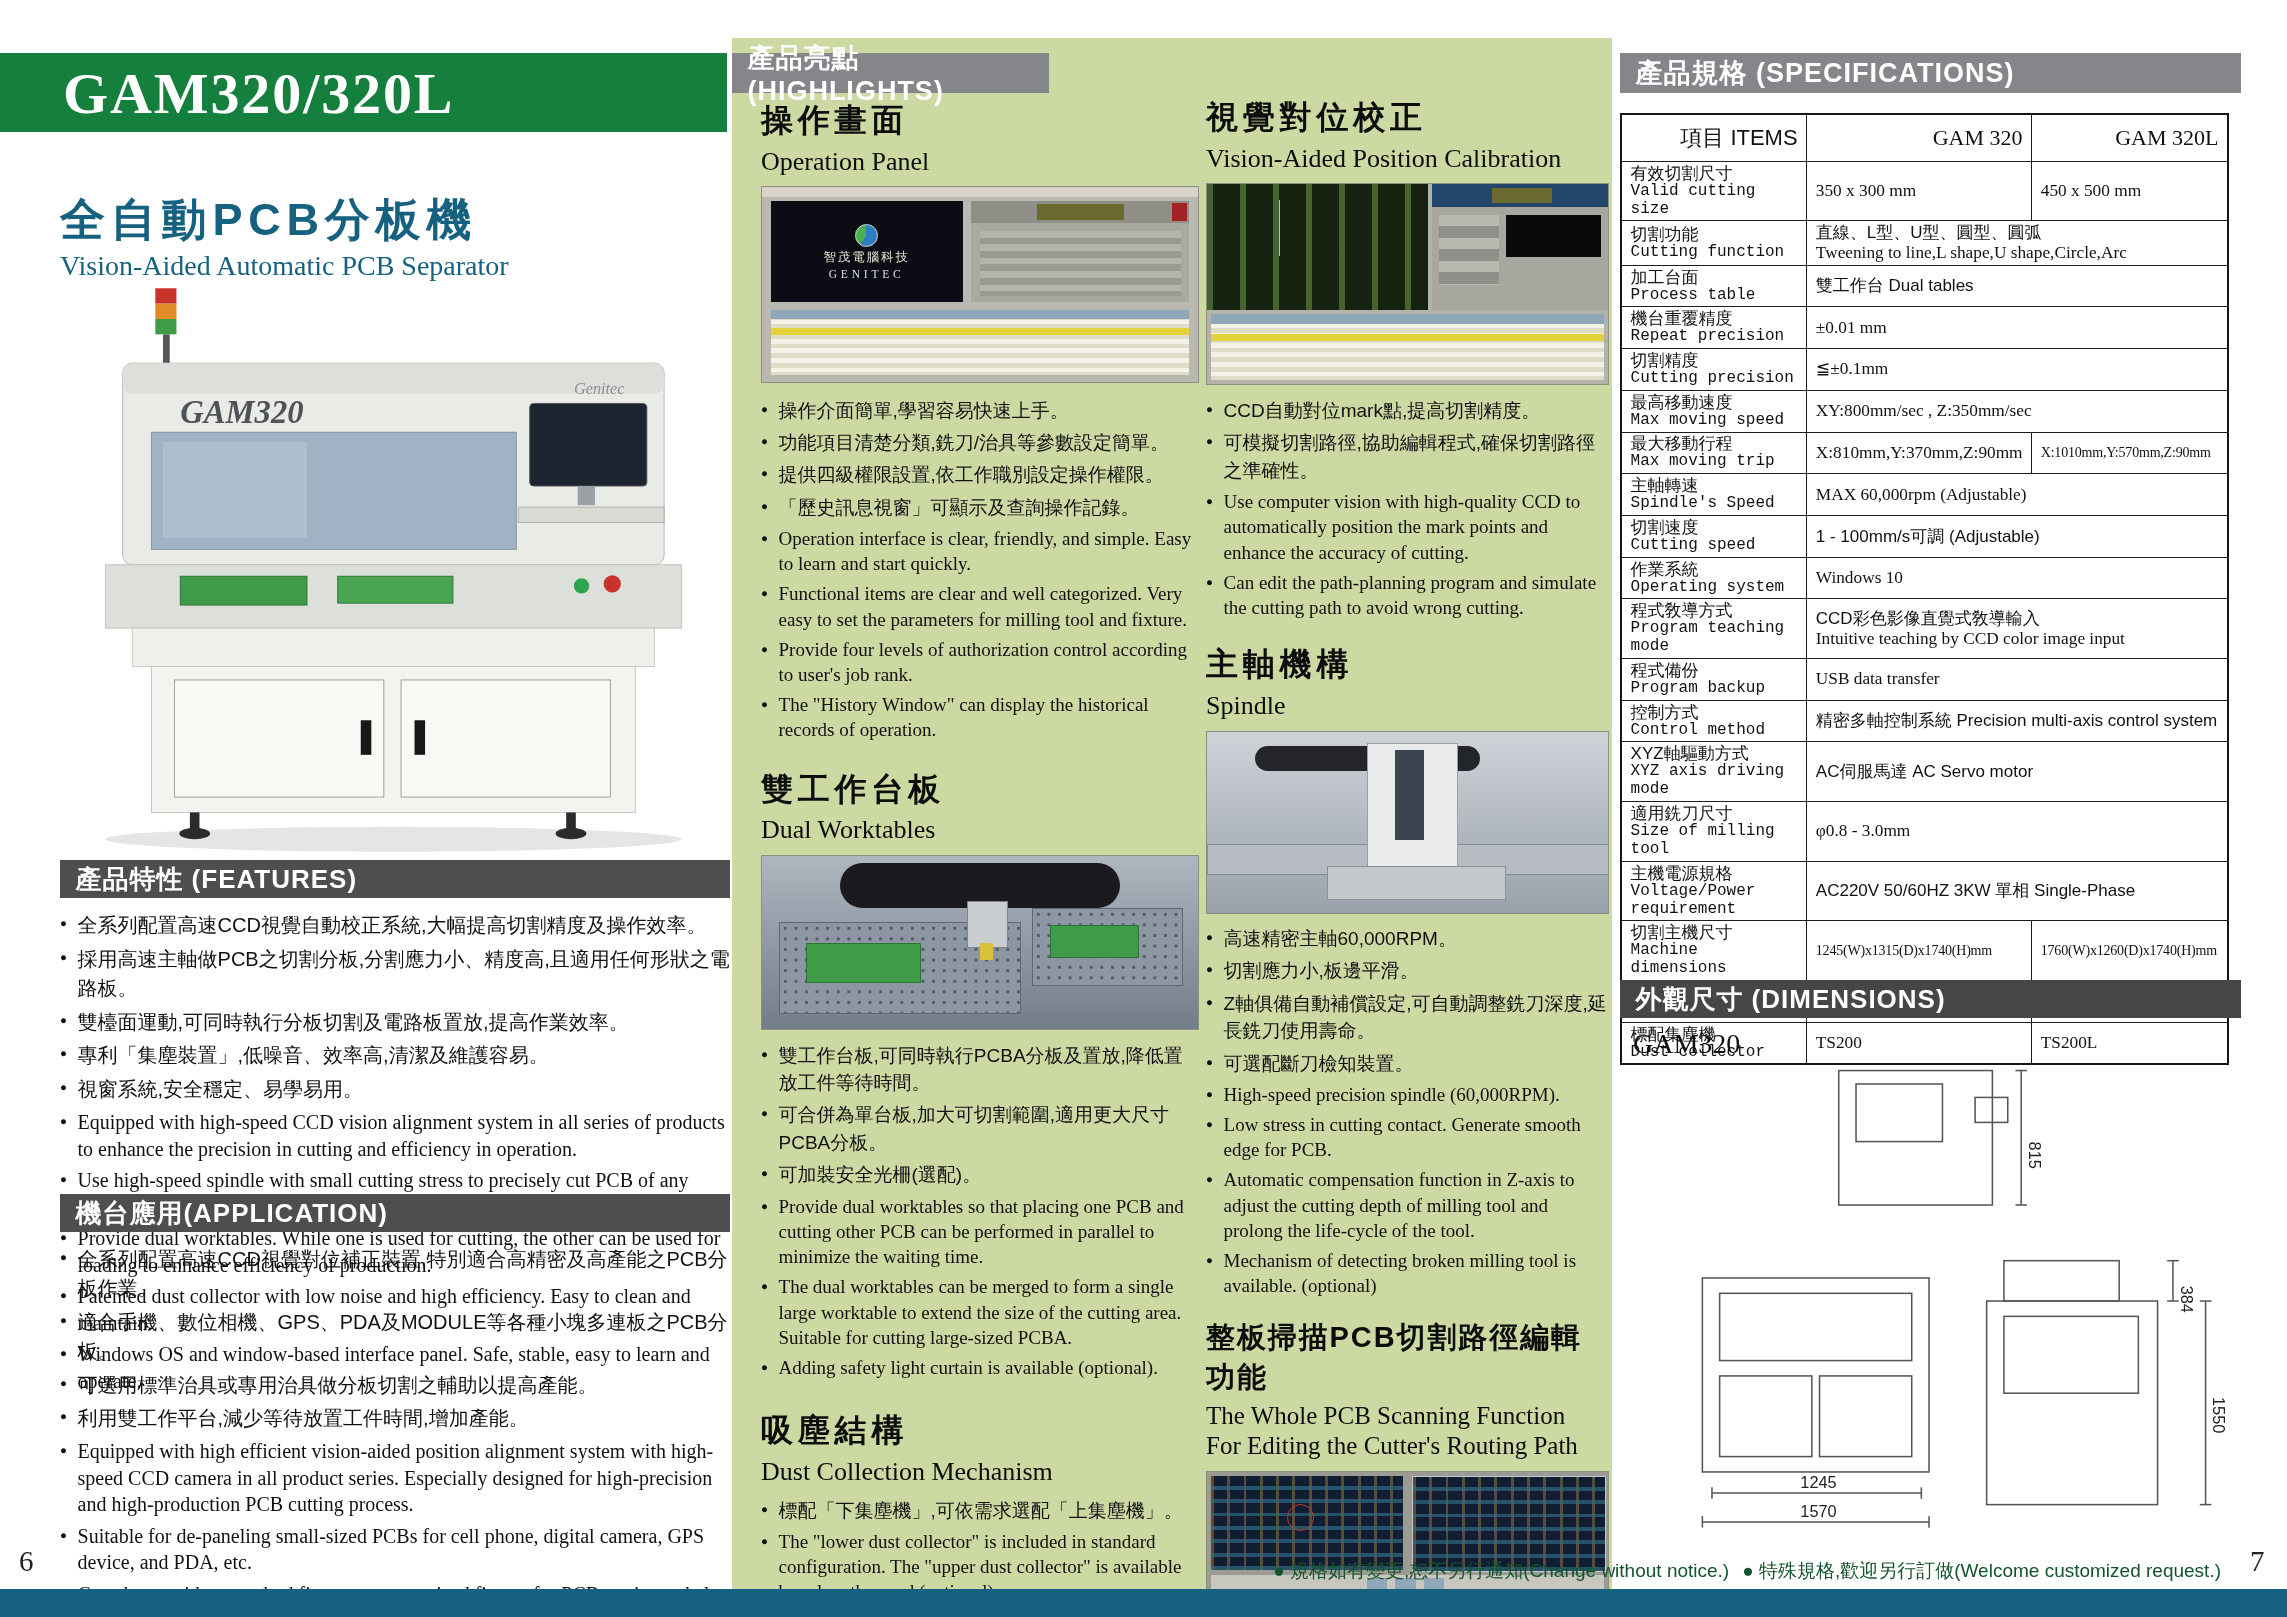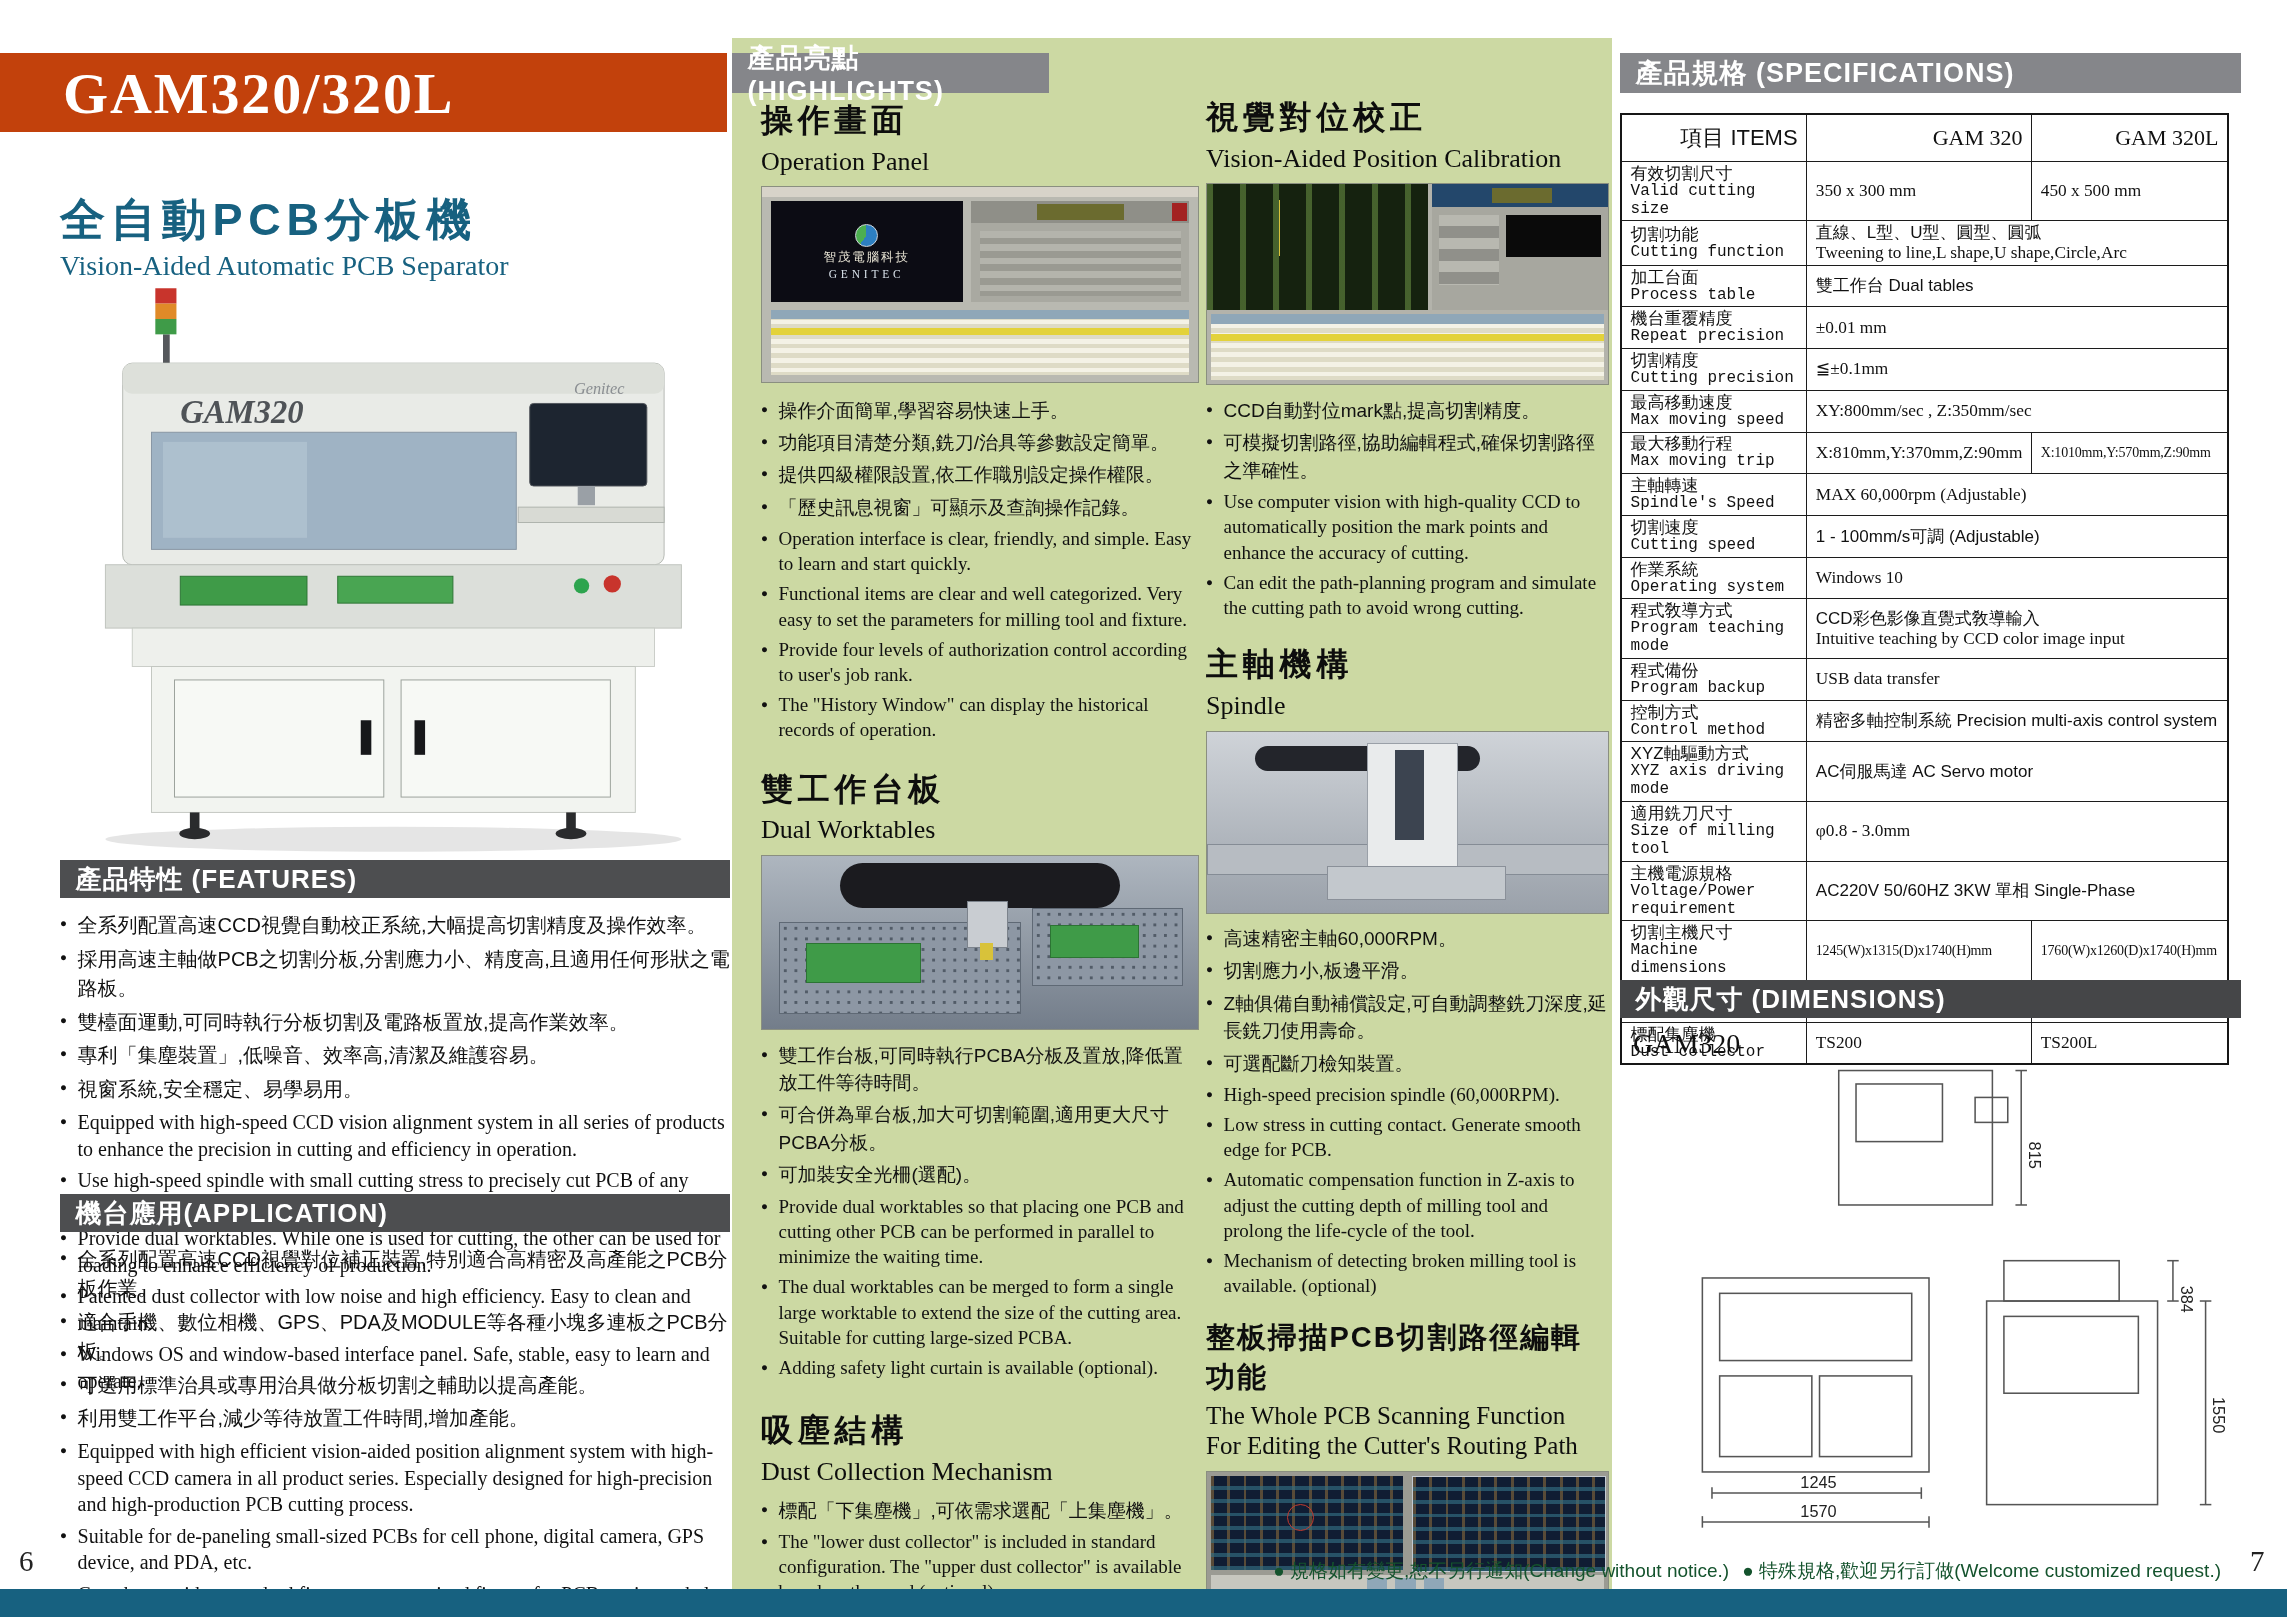--- a/index.html
+++ b/index.html
@@ -17,21 +17,21 @@
   .bullets{box-sizing:border-box;}
   .bullet{display:flex;gap:10.6px;margin-bottom:4.8px;}
   .bullet .dot{flex:0 0 auto;font-size:11.5px;line-height:2.2;color:#111;}
   .bullet .btxt{display:block;}
   .bullet.zh .btxt{font-family:"Liberation Sans","DejaVu Sans",sans-serif;line-height:1.45;}
   .bullet.en .btxt{font-family:"Liberation Serif","DejaVu Serif",serif;line-height:1.33;}
   .bl-left{font-size:20px;}
   .bl-mid{font-size:19px;}
 
   
-  .banner{position:absolute;left:0;top:53px;width:727px;height:79px;background:#c2410c;}
+  .banner{position:absolute;left:0;top:53px;width:727px;height:79px;background:#15803d;}
   .banner .model{position:absolute;left:63px;top:50%;transform:translateY(-50%);
     color:#fff;font-family:"Liberation Serif","DejaVu Serif",serif;font-weight:bold;
     font-size:58px;letter-spacing:1.9px;}
   .title-zh{position:absolute;left:60px;top:190px;font-size:45px;font-weight:bold;color:#176180;
     letter-spacing:5.8px;}
   .title-en{position:absolute;left:60px;top:250px;font-size:28px;color:#176180;
     font-family:"Liberation Serif","DejaVu Serif",serif;}
   .machine-photo{position:absolute;left:67px;top:286px;width:624px;height:569px;}
   .features-bar{left:60px;top:860px;width:670px;height:38px;background:#4d4e50;font-size:26px;}
   .features-list{position:absolute;left:60px;top:911px;width:672px;}

